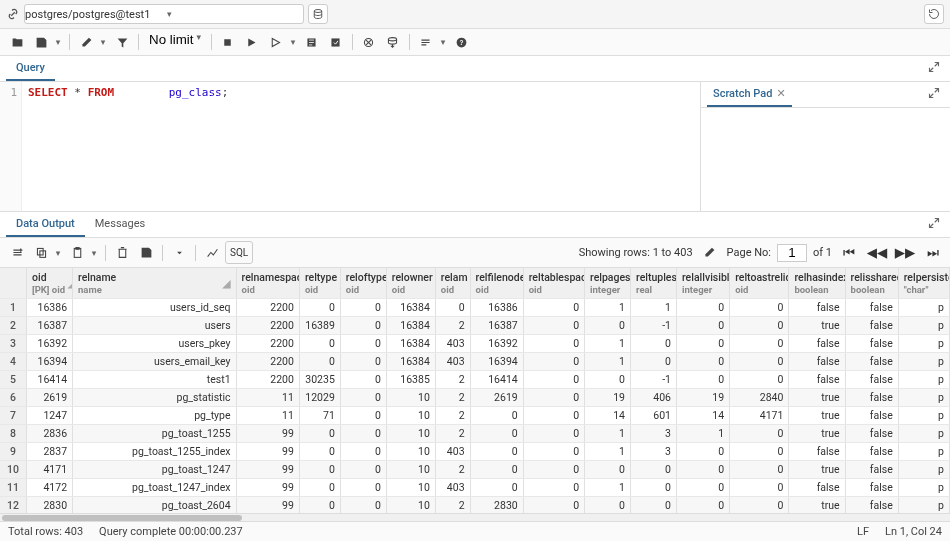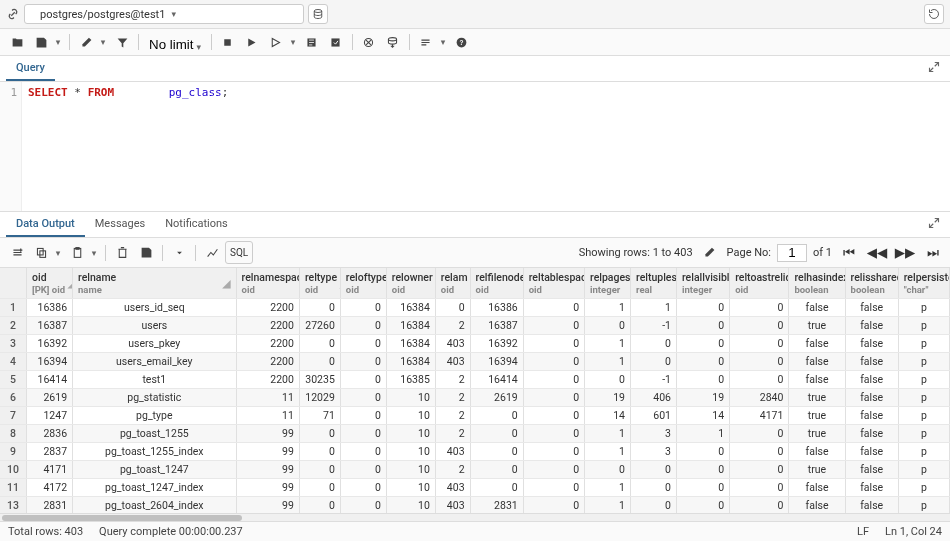--- a/index.html
+++ b/index.html
@@ -1,27 +1,27 @@
 <!DOCTYPE html>
 <html><head>
 <meta charset="utf-8">
 <style>
 * { box-sizing: border-box; margin: 0; padding: 0; }
 body { font-family: -apple-system, BlinkMacSystemFont, "Segoe UI", Roboto, sans-serif; font-size: 11px; color: #333; background: #fff; width: 950px; height: 541px; overflow: hidden; display: flex; flex-direction: column; }
 .top-bar { display: flex; align-items: center; padding: 4px 6px; border-bottom: 1px solid #ddd; background: #f5f5f5; gap: 4px; }
 .conn-icon { width: 14px; height: 14px; display: inline-flex; align-items: center; justify-content: center; }
-.conn-select { flex: 0 0 280px; display: flex; align-items: center; gap: 6px; padding: 2px 15px; background: #fff; border: 1px solid #ccc; border-radius: 3px; height: 20px; }
+.conn-select { flex: 0 0 280px; display: flex; align-items: center; gap: 6px; padding: 2px 0; background: #fff; border: 1px solid #ccc; border-radius: 3px; height: 20px; }
 .conn-select span { flex: 1; }
 .chev { color: #666; font-size: 9px; }
 .db-icon-btn { width: 20px; height: 20px; border: 1px solid #ccc; background: #fff; border-radius: 3px; display: flex; align-items: center; justify-content: center; }
 .toolbar { display: flex; align-items: center; padding: 3px 6px; border-bottom: 1px solid #ddd; background: #fafafa; gap: 2px; }
 .tbtn { width: 22px; height: 20px; border: none; background: transparent; display: inline-flex; align-items: center; justify-content: center; cursor: pointer; border-radius: 2px; color: #333; }
 .tbtn svg { width: 13px; height: 13px; }
 .vsep { width: 1px; height: 16px; background: #ccc; margin: 0 3px; }
-.tdrop { display: inline-flex; align-items: flex-end; height: 20px; padding: 0 5px; gap: 3px; background: transparent; border: none; cursor: pointer; }
+.tdrop { display: inline-flex; align-items: flex-start; height: 20px; padding: 0 5px; gap: 3px; background: transparent; border: none; cursor: pointer; }
 .splitbtn { display: inline-flex; }
 .splitbtn .tbtn { border-radius: 0; }
 .tabs { display: flex; border-bottom: 1px solid #ddd; padding: 0 6px; align-items: center; gap: 14px; }
 .tab { padding: 5px 10px; cursor: pointer; color: #555; border-bottom: 2px solid transparent; }
 .tab.active { color: #326690; border-bottom-color: #326690; font-weight: 500; }
 .tab-fill { flex: 1; }
 .expand-icon { padding: 4px; color: #666; cursor: pointer; }
 .editor-scratch { display: flex; height: 130px; border-bottom: 1px solid #ddd; }
 .editor { flex: 1; position: relative; font-family: "SF Mono", Menlo, Consolas, monospace; font-size: 11px; display: flex; }
 .gutter { width: 22px; background: #fafafa; color: #999; text-align: right; padding: 4px 4px 0 0; border-right: 1px solid #eee; }
@@ -39,21 +39,21 @@
 .sql-pill { border: 1px solid #ccc; border-radius: 3px; padding: 5px 4px; font-size: 10px; cursor: pointer; }
 .grid-wrap { flex: 1; overflow: auto; position: relative; }
 .grid { border-collapse: collapse; width: 100%; font-size: 10.5px; table-layout: fixed; padding-left: 6px; }
 .grid th, .grid td { border-right: 1px solid #e0e0e0; border-bottom: 1px solid #e8e8e8; padding: 2px 5px; white-space: nowrap; overflow: hidden; text-overflow: ellipsis; }
 .grid thead th { background: #f0f0f0; text-align: left; position: sticky; top: 0; height: 30px; vertical-align: middle; padding: 3px 5px; }
 .grid thead th .col-name { font-weight: 500; color: #333; display: block; }
 .grid thead th .col-type { color: #888; font-size: 9.5px; display: block; }
 .grid tbody tr:nth-child(even) { background: #f7f7f7; }
 .grid .rownum { background: #f0f0f0; text-align: center; color: #555; width: 26px; font-weight: 500;}
 .grid td.num { text-align: right; }
-.grid td.txt { text-align: center; }
+.grid td.txt { text-align: right; }
 .hdr-wrap { display:flex; justify-content:space-between; align-items:center; gap:3px;}
 .resize-h { color:#aaa; font-size:10px; cursor:col-resize;}
 .statusbar { display: flex; padding: 3px 8px; border-top: 1px solid #ddd; background: #fafafa; gap: 16px; color: #444; }
 .statusbar .fill { flex: 1; }
 .hscroll { height:8px; background:#f0f0f0; border-top:1px solid #ddd; position:relative;}
 .hscroll .thumb{ position:absolute; left:2px; top:1px; height:6px; width:240px; background:#c0c0c0; border-radius:3px;}
 .spacer-right { margin-left:auto; }
 .top-right-btn { width:20px; height:20px; border:1px solid #ccc; background:#fff; border-radius:3px; display:flex; align-items:center; justify-content:center;}
 </style>
 </head>
@@ -197,26 +197,39 @@
   </div>
 </div>
 
 <div class="editor-scratch">
   <div class="editor">
     <div class="gutter">
         <div>1</div>
       </div>
     <div class="code"><span class="kw">SELECT</span><span> * </span><span class="kw">FROM</span><span> </span><span class="ident">pg_class</span><span>;</span></div>
   </div>
+  <div class="scratch">
+    <div class="scratch-head">
+      <div class="scratch-tab">
+        <span>Scratch Pad</span>
+        <span class="close-x">✕</span>
+      </div>
+      <div class="tab-fill"></div>
+      <div class="expand-icon">
+        <svg width="12" height="12" viewBox="0 0 16 16" fill="none" stroke="#666" stroke-width="1.5">
+            <path d="M9 2h5v5M7 14H2V9M14 2l-5 5M2 14l5-5"></path>
+          </svg>
+      </div>
+    </div>
+  </div>
 </div>
 
 <div class="output-tabs">
   <div class="tab active">Data Output</div>
   <div class="tab">Messages</div>
-  <div class="tab">Notifications</div>
   <div class="tab-fill"></div>
   <div class="expand-icon">
     <svg width="12" height="12" viewBox="0 0 16 16" fill="none" stroke="#666" stroke-width="1.5">
         <path d="M9 2h5v5M7 14H2V9M14 2l-5 5M2 14l5-5"></path>
       </svg>
   </div>
 </div>
 
 <div class="output-toolbar">
   <button class="tbtn">
@@ -444,21 +457,21 @@
           <td class="num">0</td>
           <td class="txt">false</td>
           <td class="txt">false</td>
           <td class="txt">p</td>
         </tr>
         <tr>
           <td class="rownum">2</td>
           <td class="num">16387</td>
           <td class="txt">users</td>
           <td class="num">2200</td>
-          <td class="num">27260</td>
+          <td class="num">16389</td>
           <td class="num">0</td>
           <td class="num">16384</td>
           <td class="num">2</td>
           <td class="num">16387</td>
           <td class="num">0</td>
           <td class="num">0</td>
           <td class="num">-1</td>
           <td class="num">0</td>
           <td class="num">0</td>
           <td class="txt">true</td>
@@ -626,20 +639,39 @@
           <td class="num">0</td>
           <td class="num">10</td>
           <td class="num">403</td>
           <td class="num">0</td>
           <td class="num">0</td>
           <td class="num">1</td>
           <td class="num">0</td>
           <td class="num">0</td>
           <td class="num">0</td>
           <td class="txt">false</td>
+          <td class="txt">false</td>
+          <td class="txt">p</td>
+        </tr>
+        <tr>
+          <td class="rownum">12</td>
+          <td class="num">2830</td>
+          <td class="txt">pg_toast_2604</td>
+          <td class="num">99</td>
+          <td class="num">0</td>
+          <td class="num">0</td>
+          <td class="num">10</td>
+          <td class="num">2</td>
+          <td class="num">2830</td>
+          <td class="num">0</td>
+          <td class="num">0</td>
+          <td class="num">0</td>
+          <td class="num">0</td>
+          <td class="num">0</td>
+          <td class="txt">true</td>
           <td class="txt">false</td>
           <td class="txt">p</td>
         </tr>
         <tr>
           <td class="rownum">13</td>
           <td class="num">2831</td>
           <td class="txt">pg_toast_2604_index</td>
           <td class="num">99</td>
           <td class="num">0</td>
           <td class="num">0</td>

